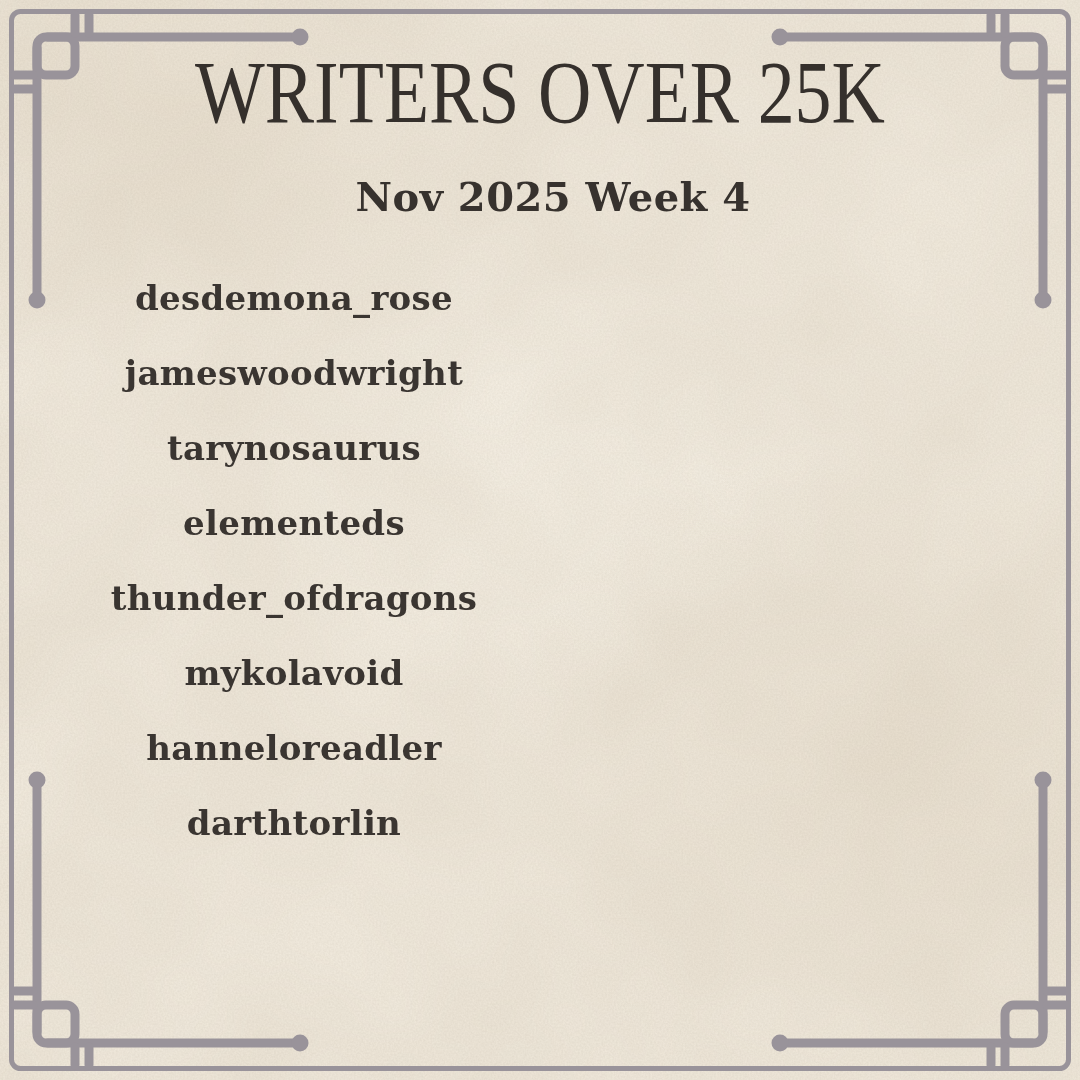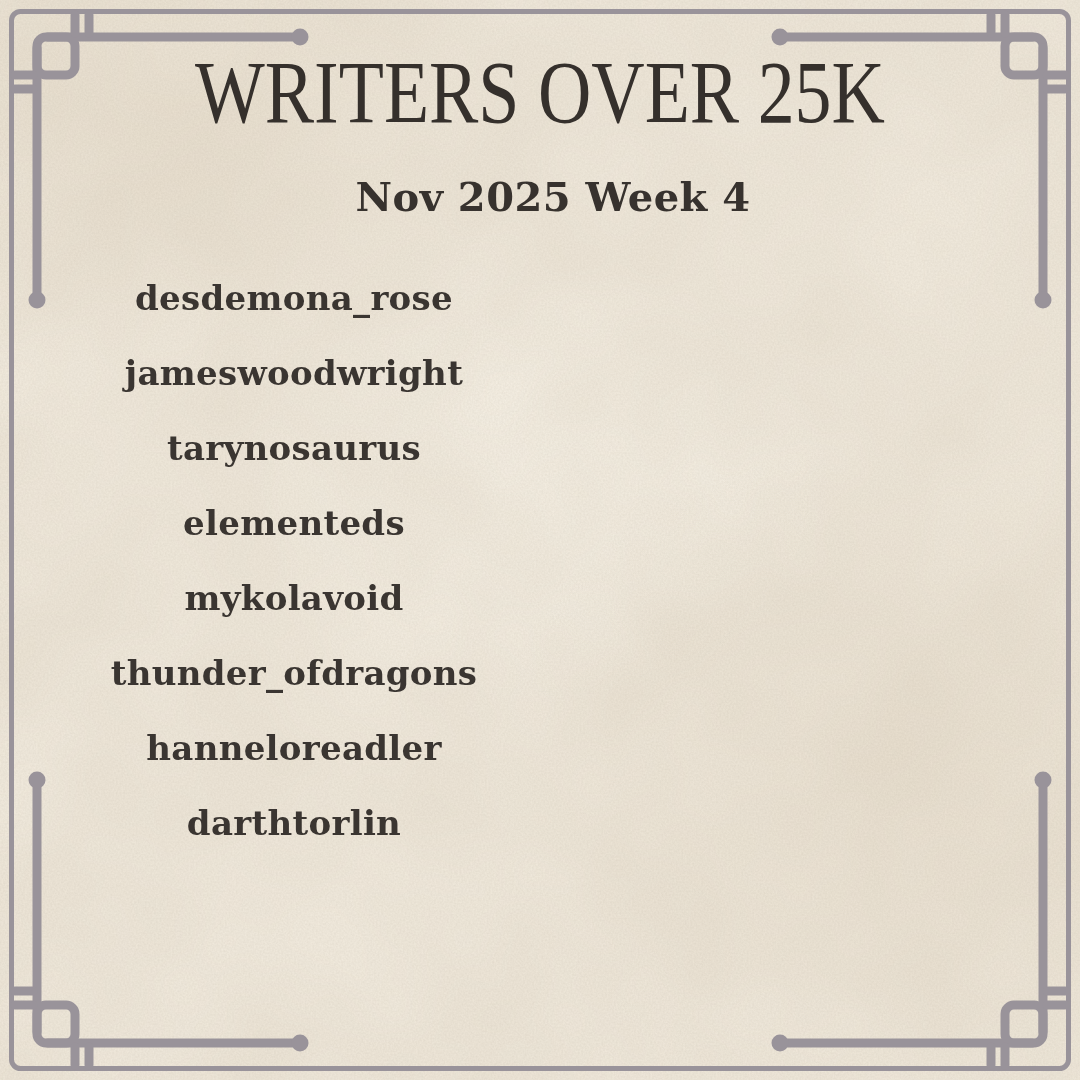--- a/index.html
+++ b/index.html
@@ -98,21 +98,21 @@
   <div class="content">
     <h1 class="title">WRITERS OVER 25K</h1>
     <h2 class="subtitle">Nov 2025 Week 4</h2>
 
     <div class="columns">
       <div class="writer-col">
           <div class="writer-name">desdemona_rose</div>
           <div class="writer-name">jameswoodwright</div>
           <div class="writer-name">tarynosaurus</div>
           <div class="writer-name">elementeds</div>
+          <div class="writer-name">thunder_ofdragons</div>
           <div class="writer-name">mykolavoid</div>
-          <div class="writer-name">thunder_ofdragons</div>
           <div class="writer-name">hanneloreadler</div>
           <div class="writer-name">darthtorlin</div>
         </div>
     </div>
   </div>
 
 </div>
 
 </body></html>

